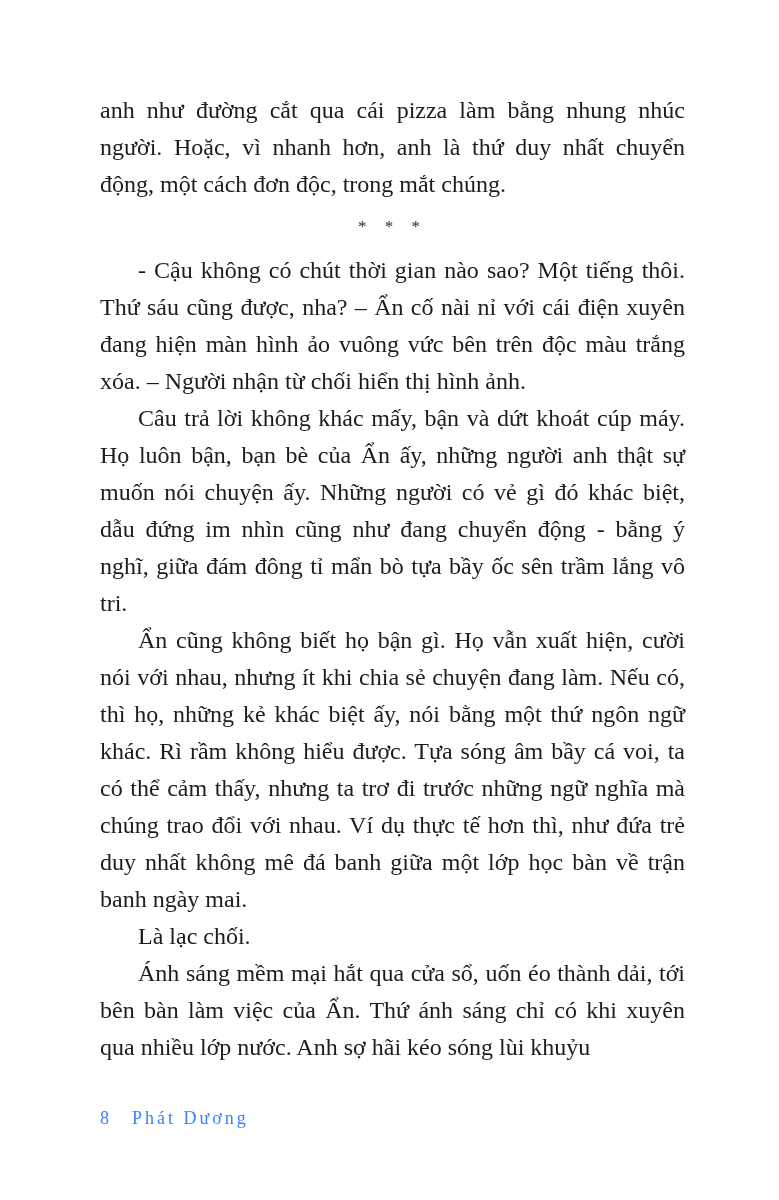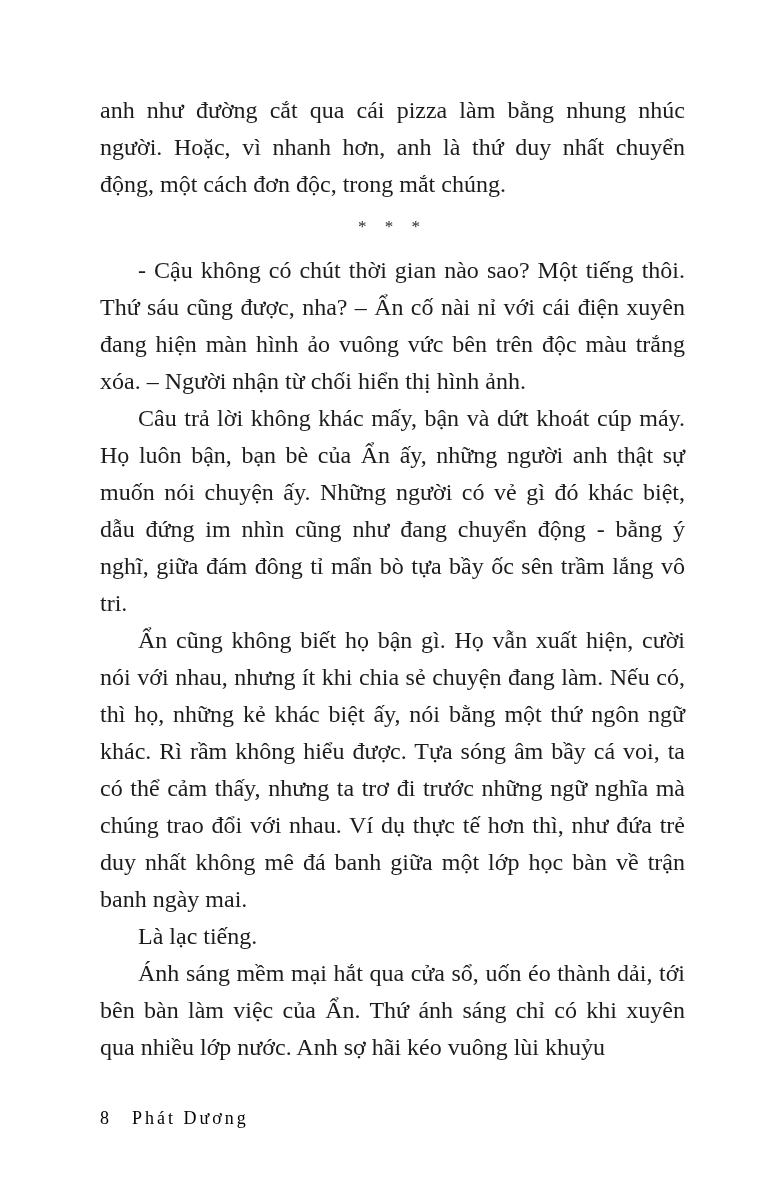--- a/index.html
+++ b/index.html
@@ -46,21 +46,21 @@
     letter-spacing: 7px;
     line-height: 37px;
     margin: 5px 0 7px 0;
     color: #2a2a2a;
   }
   .footer {
     position: absolute;
     left: 100px;
     top: 1106px;
     width: 585px;
-    color: #000000;
+    color: #3b82f6;
     font-size: 18px;
     line-height: 24px;
   }
   .footer .page-number {
     letter-spacing: 1px;
     margin-right: 22px;
   }
   .footer .author {
     letter-spacing: 3px;
   }
@@ -68,19 +68,19 @@
 </head>
 <body>
 
 <div class="page">
   <div class="text-column">
       <p class="body">anh như đường cắt qua cái pizza làm bằng nhung nhúc người. Hoặc, vì nhanh hơn, anh là thứ duy nhất chuyển động, một cách đơn độc, trong mắt chúng.</p>
       <p class="separator">* * *</p>
       <p class="body indent">- Cậu không có chút thời gian nào sao? Một tiếng thôi. Thứ sáu cũng được, nha? – Ẩn cố nài nỉ với cái điện xuyên đang hiện màn hình ảo vuông vức bên trên độc màu trắng xóa. – Người nhận từ chối hiển thị hình ảnh.</p>
       <p class="body indent">Câu trả lời không khác mấy, bận và dứt khoát cúp máy. Họ luôn bận, bạn bè của Ẩn ấy, những người anh thật sự muốn nói chuyện ấy. Những người có vẻ gì đó khác biệt, dẫu đứng im nhìn cũng như đang chuyển động - bằng ý nghĩ, giữa đám đông tỉ mẩn bò tựa bầy ốc sên trầm lắng vô tri.</p>
       <p class="body indent">Ẩn cũng không biết họ bận gì. Họ vẫn xuất hiện, cười nói với nhau, nhưng ít khi chia sẻ chuyện đang làm. Nếu có, thì họ, những kẻ khác biệt ấy, nói bằng một thứ ngôn ngữ khác. Rì rầm không hiểu được. Tựa sóng âm bầy cá voi, ta có thể cảm thấy, nhưng ta trơ đi trước những ngữ nghĩa mà chúng trao đổi với nhau. Ví dụ thực tế hơn thì, như đứa trẻ duy nhất không mê đá banh giữa một lớp học bàn về trận banh ngày mai.</p>
-      <p class="body indent">Là lạc tiếng.</p>
-      <p class="body indent">Ánh sáng mềm mại hắt qua cửa sổ, uốn éo thành dải, tới bên bàn làm việc của Ẩn. Thứ ánh sáng chỉ có khi xuyên qua nhiều lớp nước. Anh sợ hãi kéo vuông lùi khuỷu</p>
+      <p class="body indent">Là lạc chối.</p>
+      <p class="body indent">Ánh sáng mềm mại hắt qua cửa sổ, uốn éo thành dải, tới bên bàn làm việc của Ẩn. Thứ ánh sáng chỉ có khi xuyên qua nhiều lớp nước. Anh sợ hãi kéo sóng lùi khuỷu</p>
     </div>
   <div class="footer">
     <span class="page-number">8</span><span class="author">Phát Dương</span>
   </div>
 </div>
 
 </body></html>

